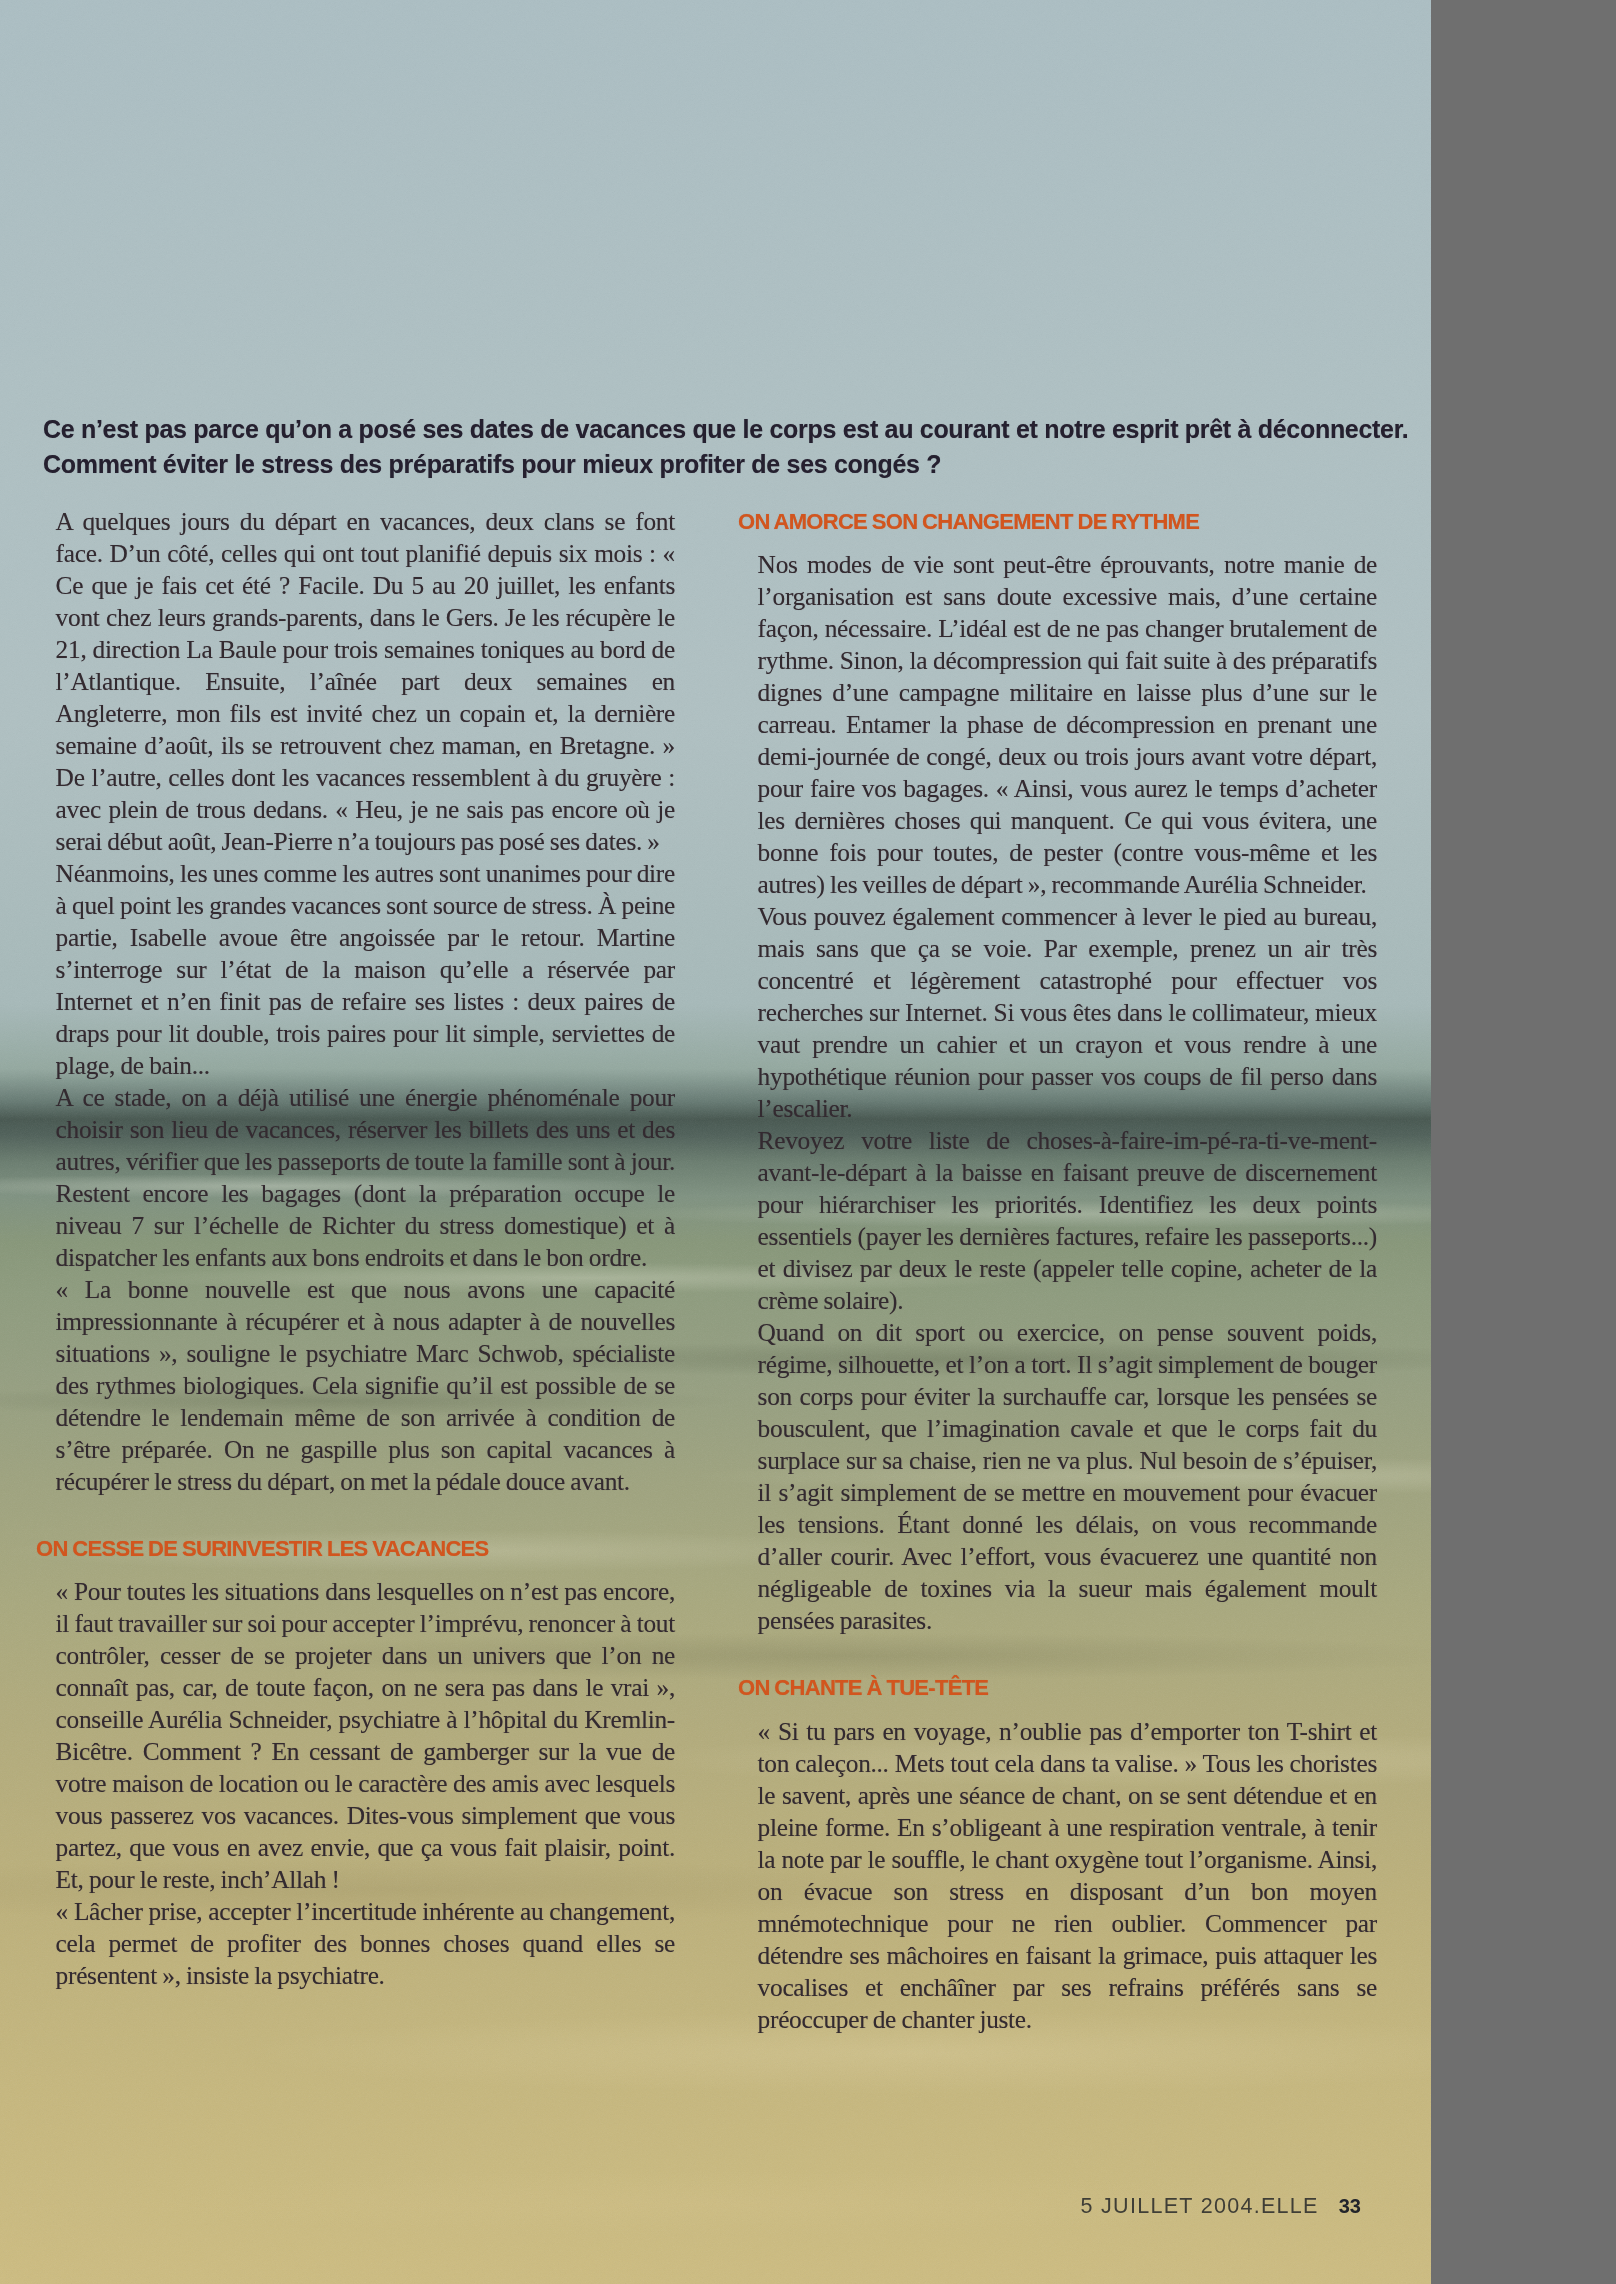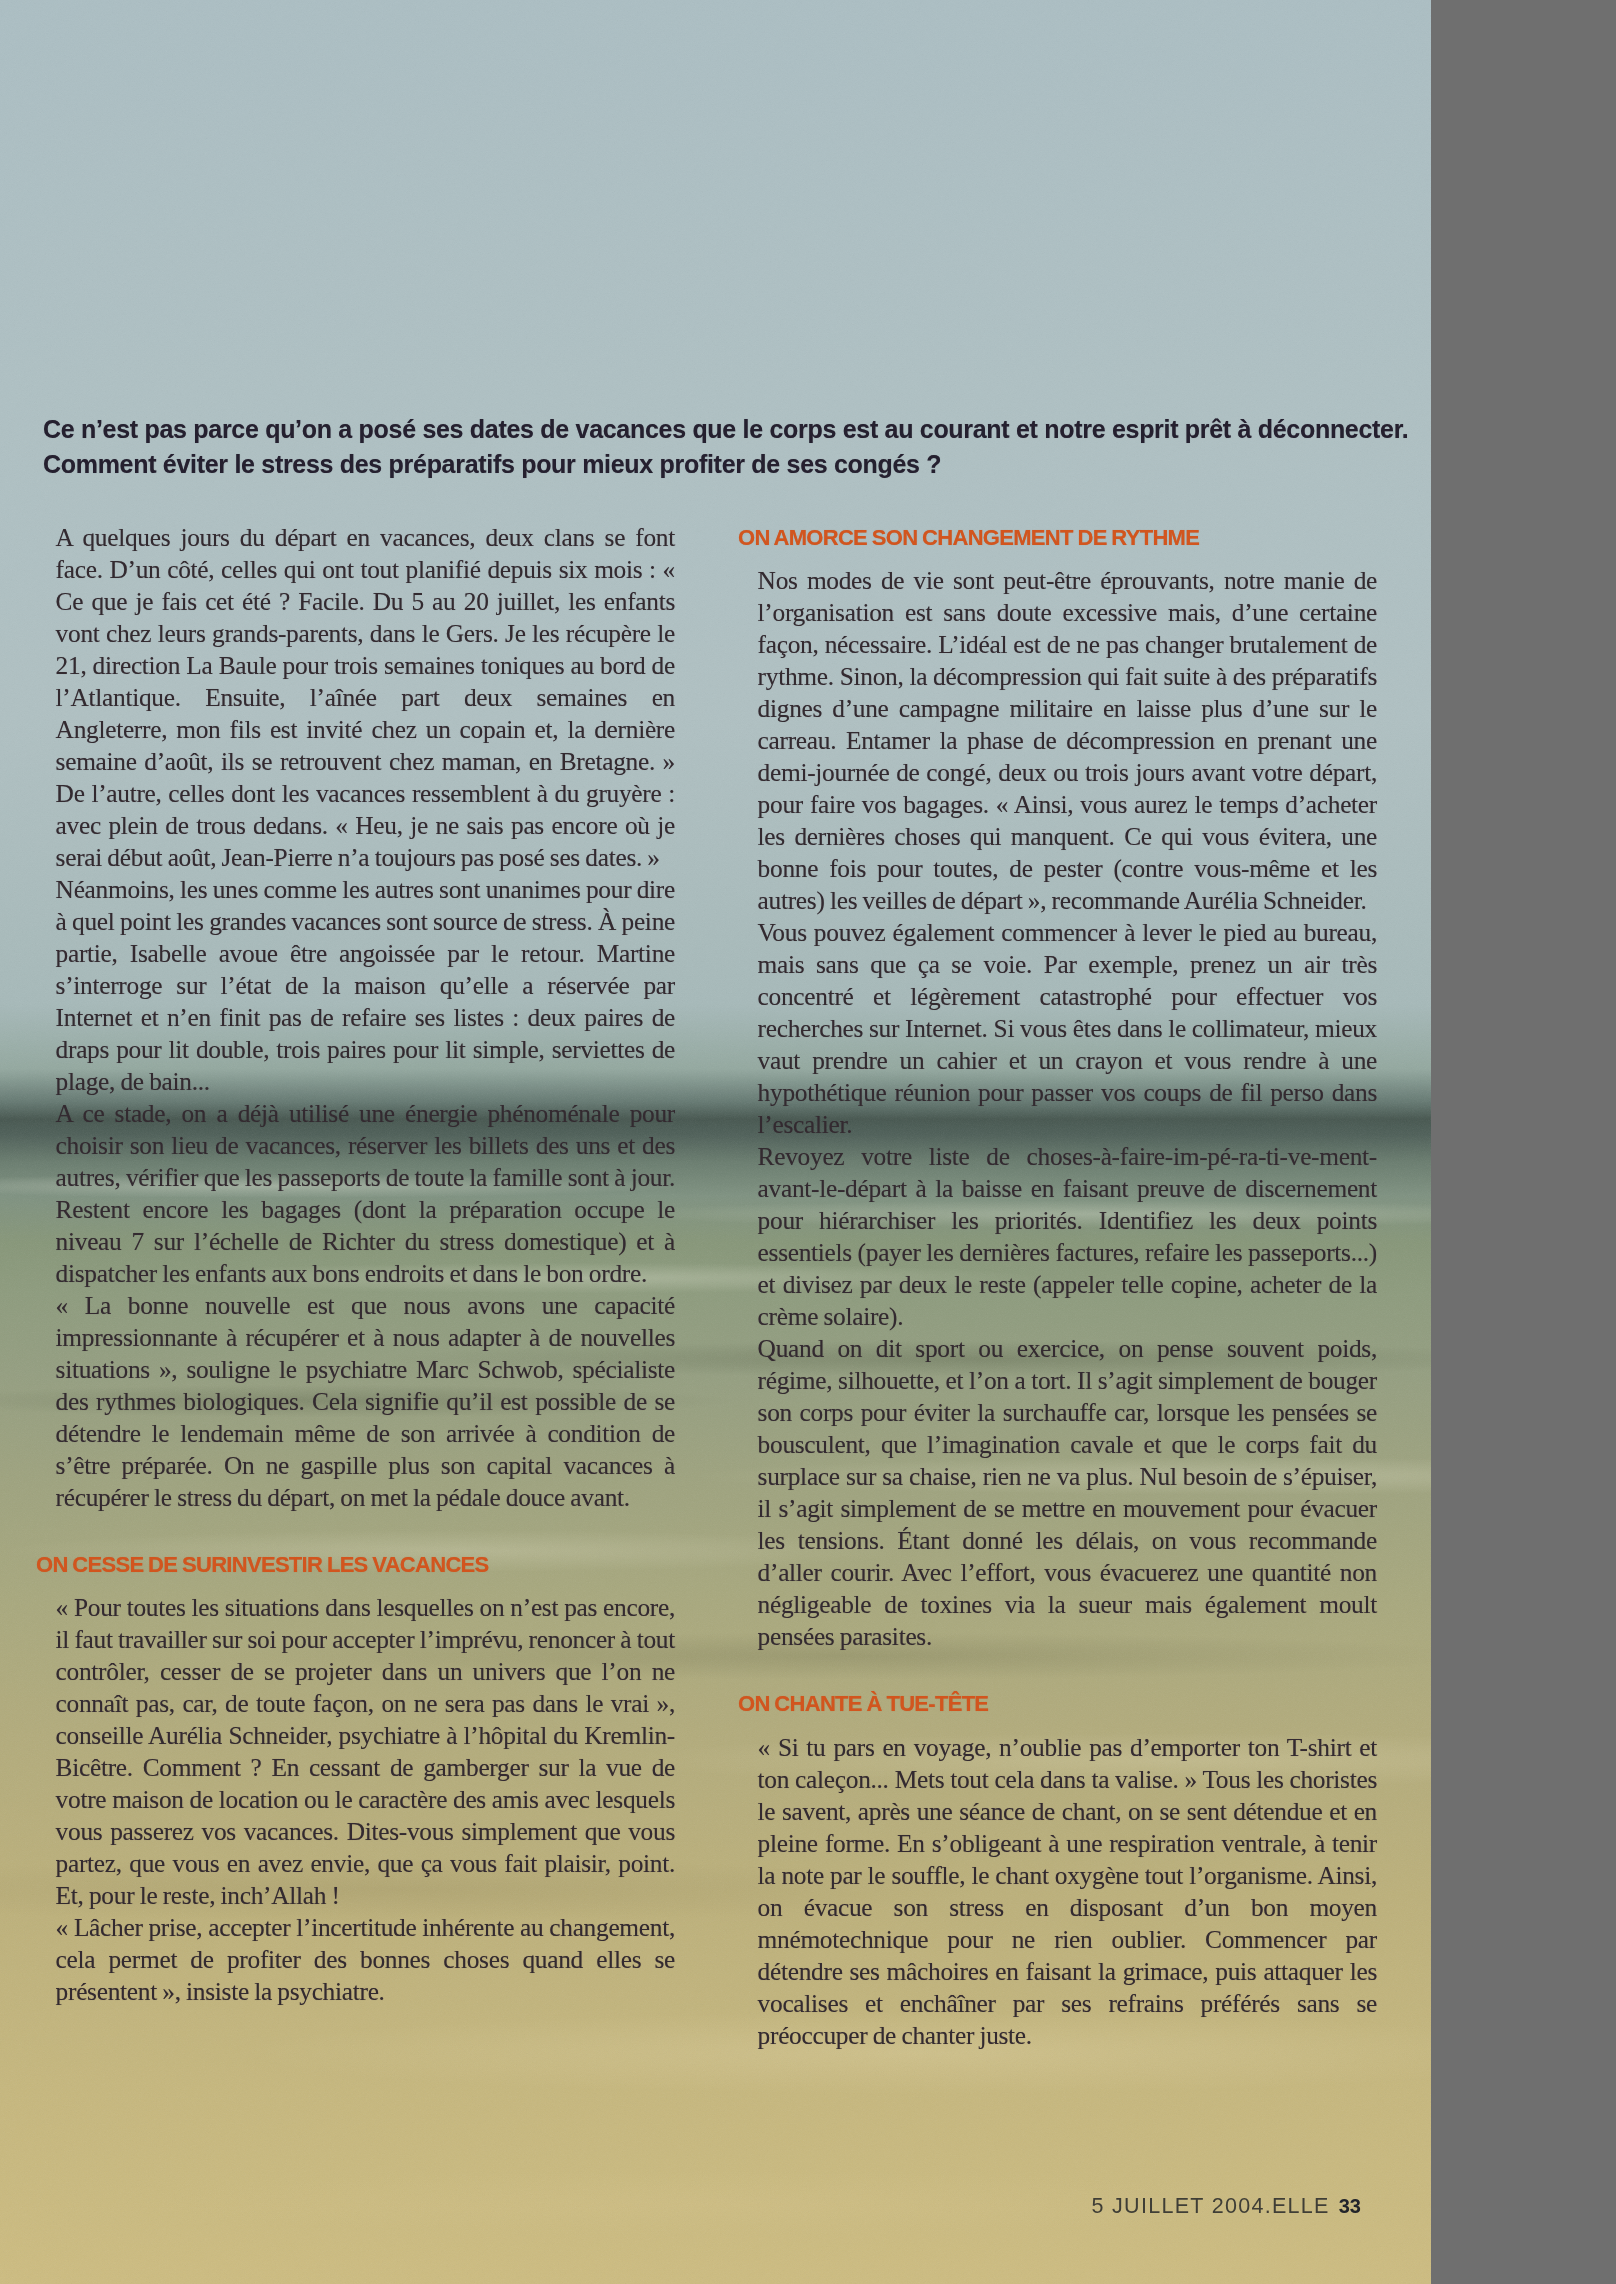--- a/index.html
+++ b/index.html
@@ -48,21 +48,21 @@
   }
   .grain{position:absolute;inset:0;width:100%;height:100%;pointer-events:none;}
   .intro{
     position:absolute;left:43px;top:412px;width:1382px;
     font-family:"Liberation Sans","DejaVu Sans",sans-serif;
     font-weight:bold;font-size:25px;line-height:35px;
     letter-spacing:-0.3px;color:#25202f;
     text-shadow:0 0 0.7px rgba(30,25,45,.4);
   }
   .column{
-    position:absolute;top:521px;width:639px;
+    position:absolute;top:505px;width:639px;
     padding-left:19.6px;box-sizing:border-box;
     font-size:25.4px;line-height:32px;
     letter-spacing:-0.3px;word-spacing:-0.7px;
     color:#332a30;
     text-shadow:0 0 0.7px rgba(45,32,40,.35);
   }
   .column.left{left:36px;}
   .column.right{left:738px;}
   .column.right .section:first-child h2{margin-top:0;}
   .column p{margin:0;text-align:justify;hyphens:auto;-webkit-hyphens:auto;}
@@ -70,21 +70,21 @@
     margin:35px 0 10.4px -19.6px;
     font-family:"Liberation Sans","DejaVu Sans",sans-serif;
     font-weight:bold;font-size:22px;line-height:33px;
     letter-spacing:-0.7px;color:#d2551e;
     text-shadow:0 0 0.7px rgba(180,70,20,.5);
   }
   .footer{
     position:absolute;right:70px;top:2194px;
     font-family:"Liberation Sans","DejaVu Sans",sans-serif;
     font-size:21.5px;color:#3f3e36;letter-spacing:1.3px;
-    display:flex;align-items:baseline;gap:9px;
+    display:flex;align-items:baseline;gap:20px;
   }
   .footer .pagenum{font-weight:bold;font-size:20px;color:#22242a;letter-spacing:0;}
 </style>
 </head>
 <body>
 
 <div class="page">
 
   <div class="streaks"></div>
 

